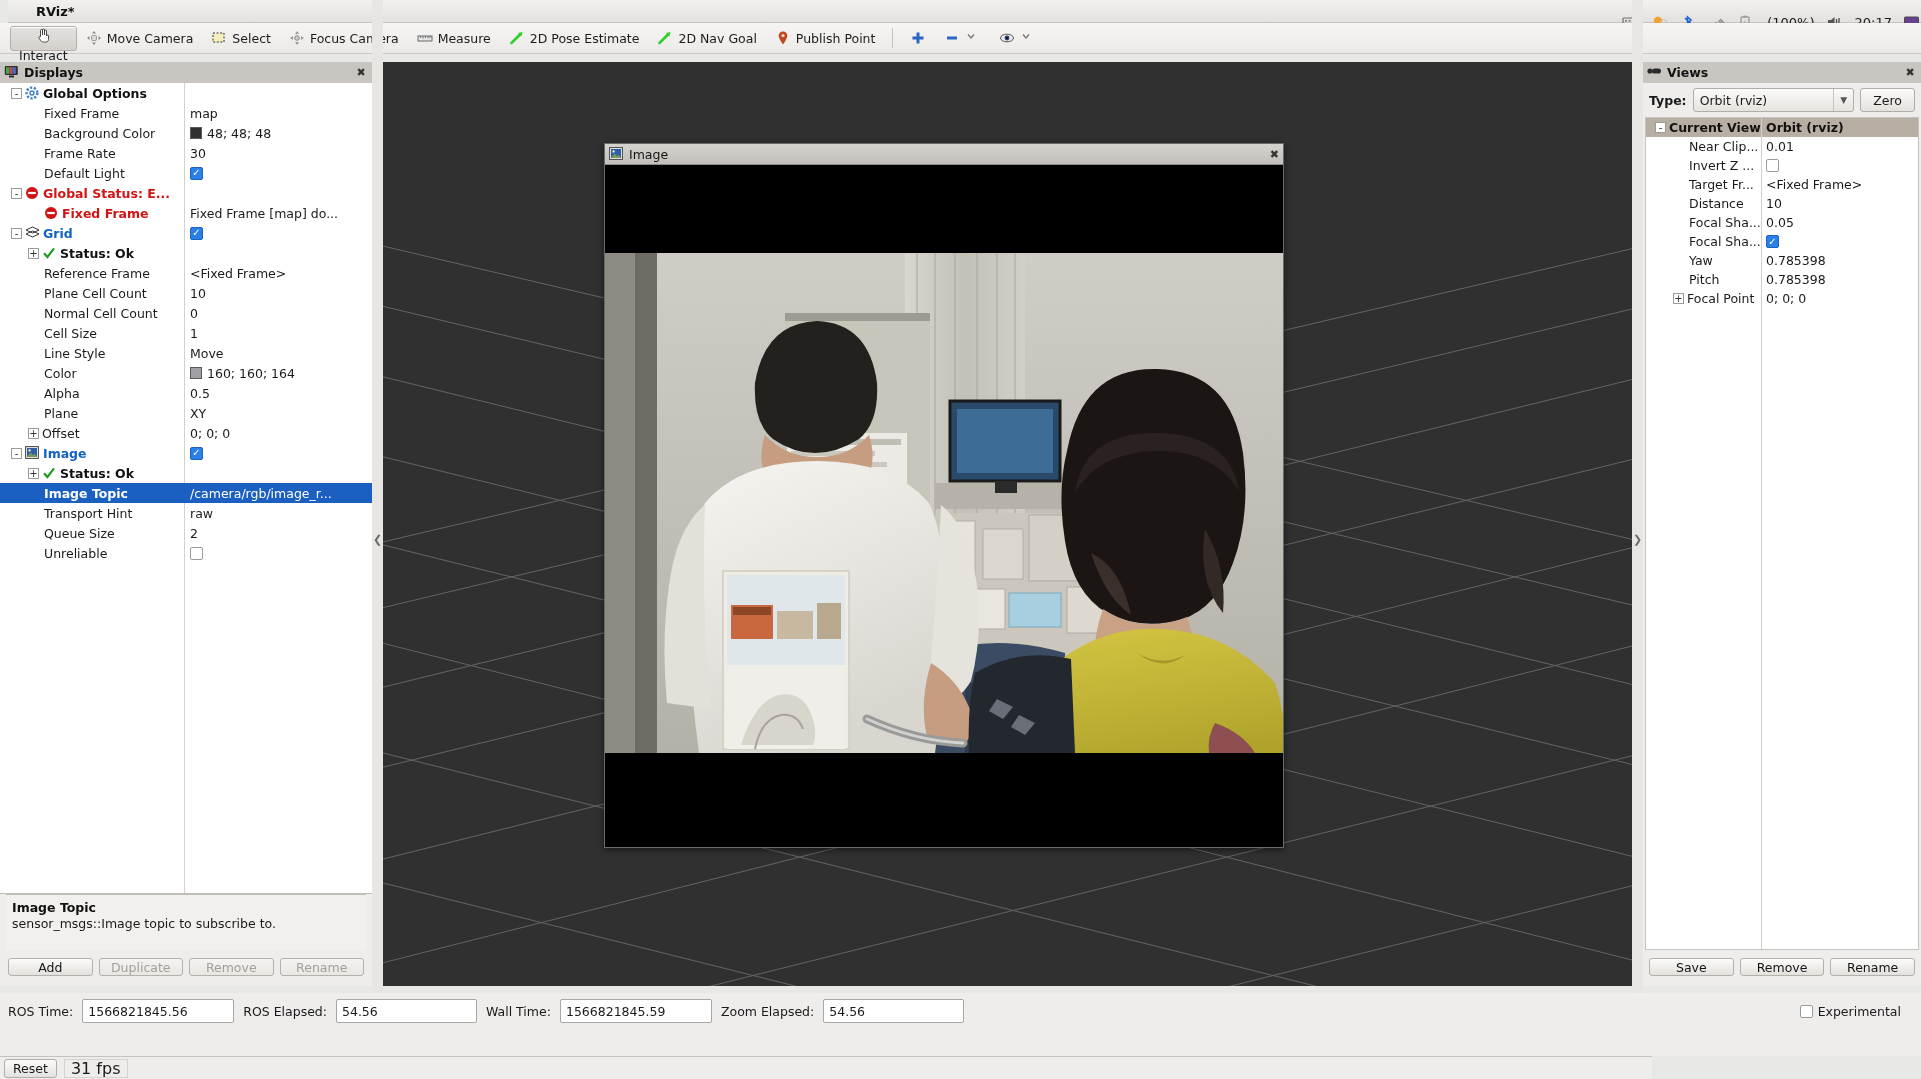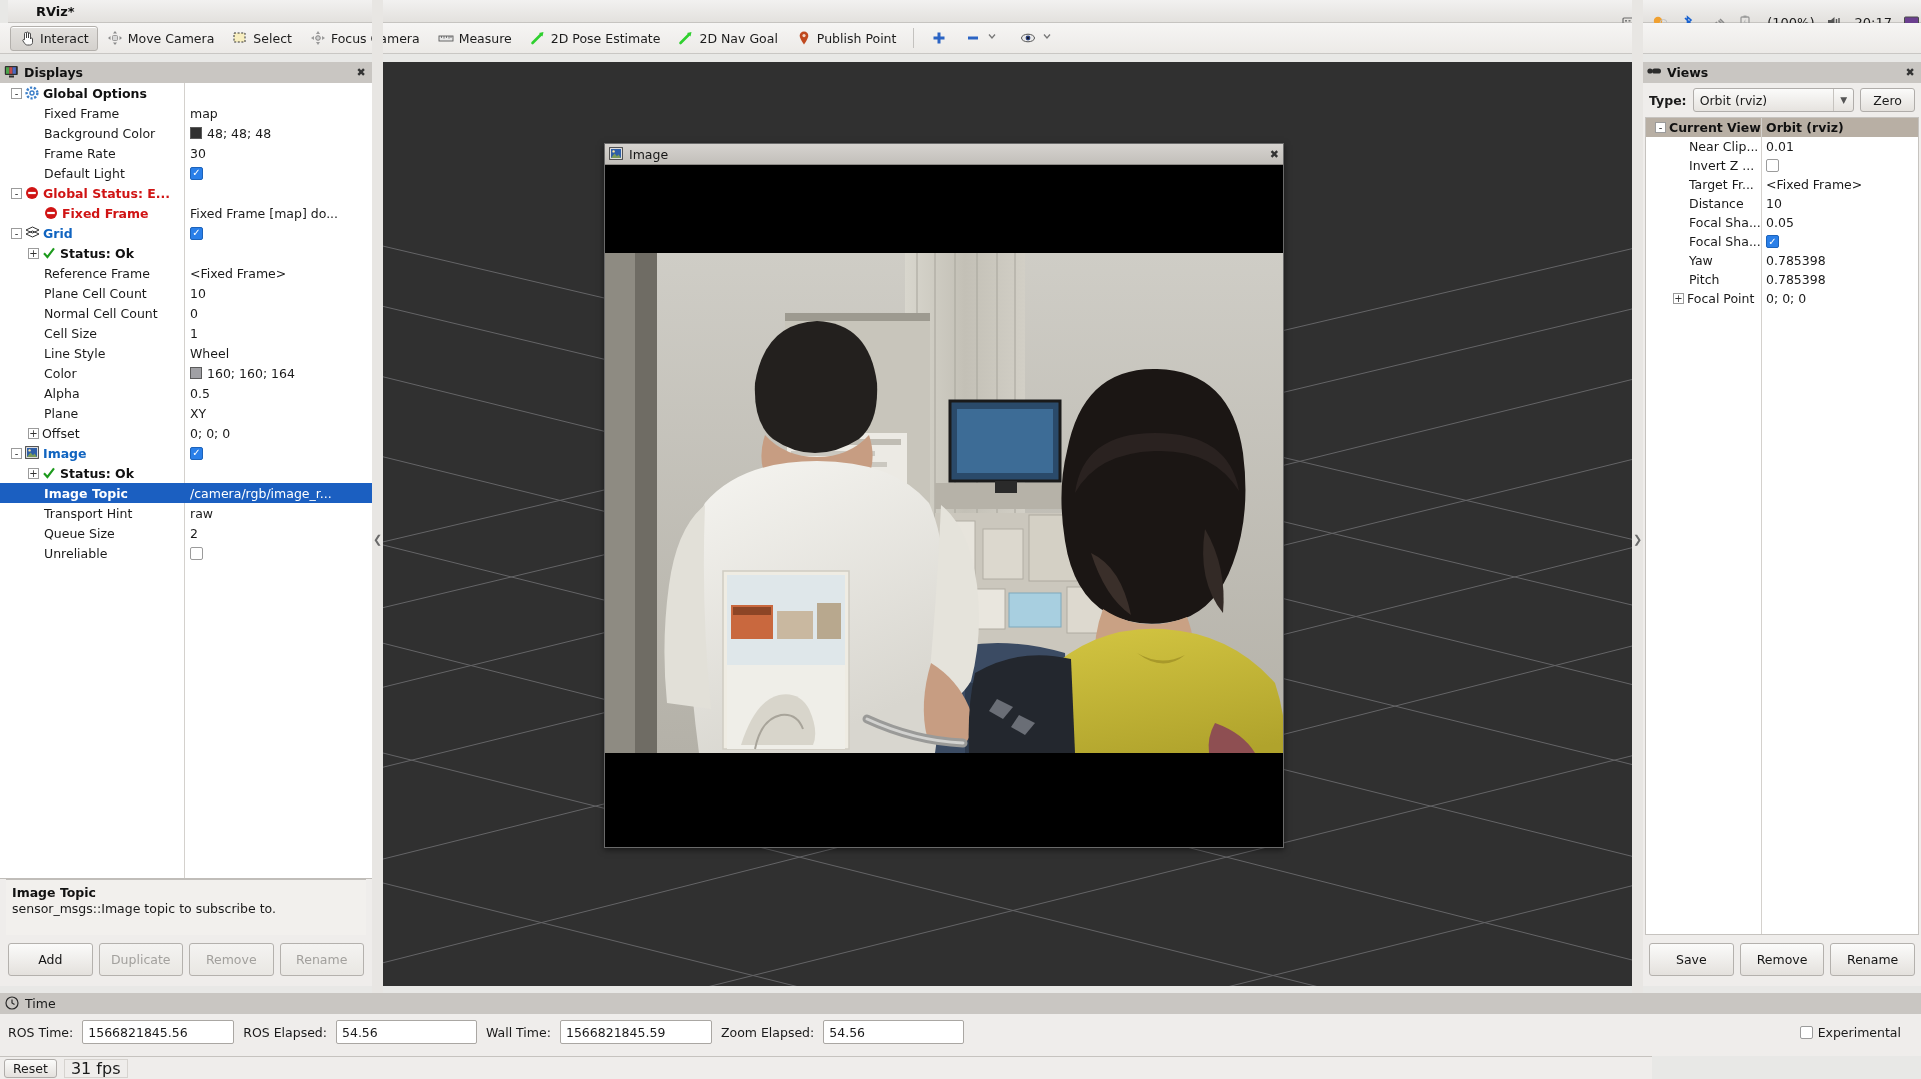--- a/index.html
+++ b/index.html
@@ -38,20 +38,21 @@
   .tbtn {
     display: flex; align-items: center; gap: 5px;
     height: 25px; padding: 0 8px; font-size: 12.5px;
     border: 1px solid transparent; border-radius: 3px;
     color: #1c1c1c; white-space: nowrap; cursor: default;
   }
   .tbtn.active {
     background: linear-gradient(#e3e1de, #d4d1cd);
     border: 1px solid #b3b0ac;
     box-shadow: inset 0 1px 0 #fff;
+    flex-direction: column;
   }
   .tsep { width: 1px; height: 20px; background: #c4c2bf; margin: 0 8px; }
   .ticon-sm { width: 16px; height: 16px; display:inline-block; position: relative; }
 
   
   .displays {
     position: absolute; left: 0; top: 62px; width: 372px; height: 924px;
     background: #efedeb;
     display: flex; flex-direction: column;
   }
@@ -102,21 +103,21 @@
   .swatch { width: 12px; height: 12px; border: 1px solid #5a5a5a; flex: none; display:inline-block;}
 
   .desc-box {
     height: 56px; background: #f2f0ed; border-top: 1px solid #c0bdb9;
     margin: 0 6px 0 6px; padding: 5px 6px; font-size: 12.5px;
   }
   .desc-box .d1 { font-weight: bold; color: #111; }
   .desc-box .d2 { color: #1a1a1a; margin-top: 1px; }
   .btn-row { display: flex; gap: 6px; padding: 8px 8px 10px 8px; }
   .pbtn {
-    flex: 1; height: 33px; font-size: 12.5px;
+    flex: 1; height: 18px; font-size: 12.5px;
     background: linear-gradient(#fbfbfa, #e4e1dd);
     border: 1px solid #b4b1ad; border-radius: 3px;
     display: flex; align-items: center; justify-content: center;
     color: #151515;
   }
   .pbtn.disabled { color: #a2a09d; background: linear-gradient(#f4f3f1, #e9e7e3); }
 
   
   .view3d {
     position: absolute; left: 383px; top: 62px; width: 1249px; height: 924px;
@@ -553,21 +554,21 @@
               <span>1</span>
             </div>
           </div>
           <div class="trow">
             <div class="tw-name">
               <span class="indent" style="width: 25px;"></span>
               <span class="indent" style="width: 13px;"></span>
               <span class="label-plain">Line Style</span>
             </div>
             <div class="tw-val">
-              <span>Wheel</span>
+              <span>Move</span>
             </div>
           </div>
           <div class="trow">
             <div class="tw-name">
               <span class="indent" style="width: 25px;"></span>
               <span class="indent" style="width: 13px;"></span>
               <span class="label-plain">Color</span>
             </div>
             <div class="tw-val">
               <span class="swatch" style="background: rgb(160, 160, 164);"></span>
@@ -954,29 +955,20 @@
     </div>
 
     <div class="views-btns">
       <div class="pbtn">Save</div>
       <div class="pbtn">Remove</div>
       <div class="pbtn">Rename</div>
     </div>
   </div>
 
   <div class="timepanel">
-    <div class="time-header">
-      <span class="ic">
-        <svg width="14" height="14" viewBox="0 0 14 14">
-            <circle cx="7" cy="7" r="6" fill="none" stroke="#2b2b2b" stroke-width="1.2"></circle>
-            <path d="M7 3.5 V7 L9.5 8.6" fill="none" stroke="#2b2b2b" stroke-width="1.2"></path>
-          </svg>
-      </span>
-      <span>Time</span>
-    </div>
     <div class="time-fields">
       <span class="tf-label">ROS Time:</span>
       <div class="tinput w1">1566821845.56</div>
       <span class="tf-label">ROS Elapsed:</span>
       <div class="tinput w2">54.56</div>
       <span class="tf-label">Wall Time:</span>
       <div class="tinput w1">1566821845.59</div>
       <span class="tf-label">Zoom Elapsed:</span>
       <div class="tinput w2">54.56</div>
       <span class="exp-wrap">

